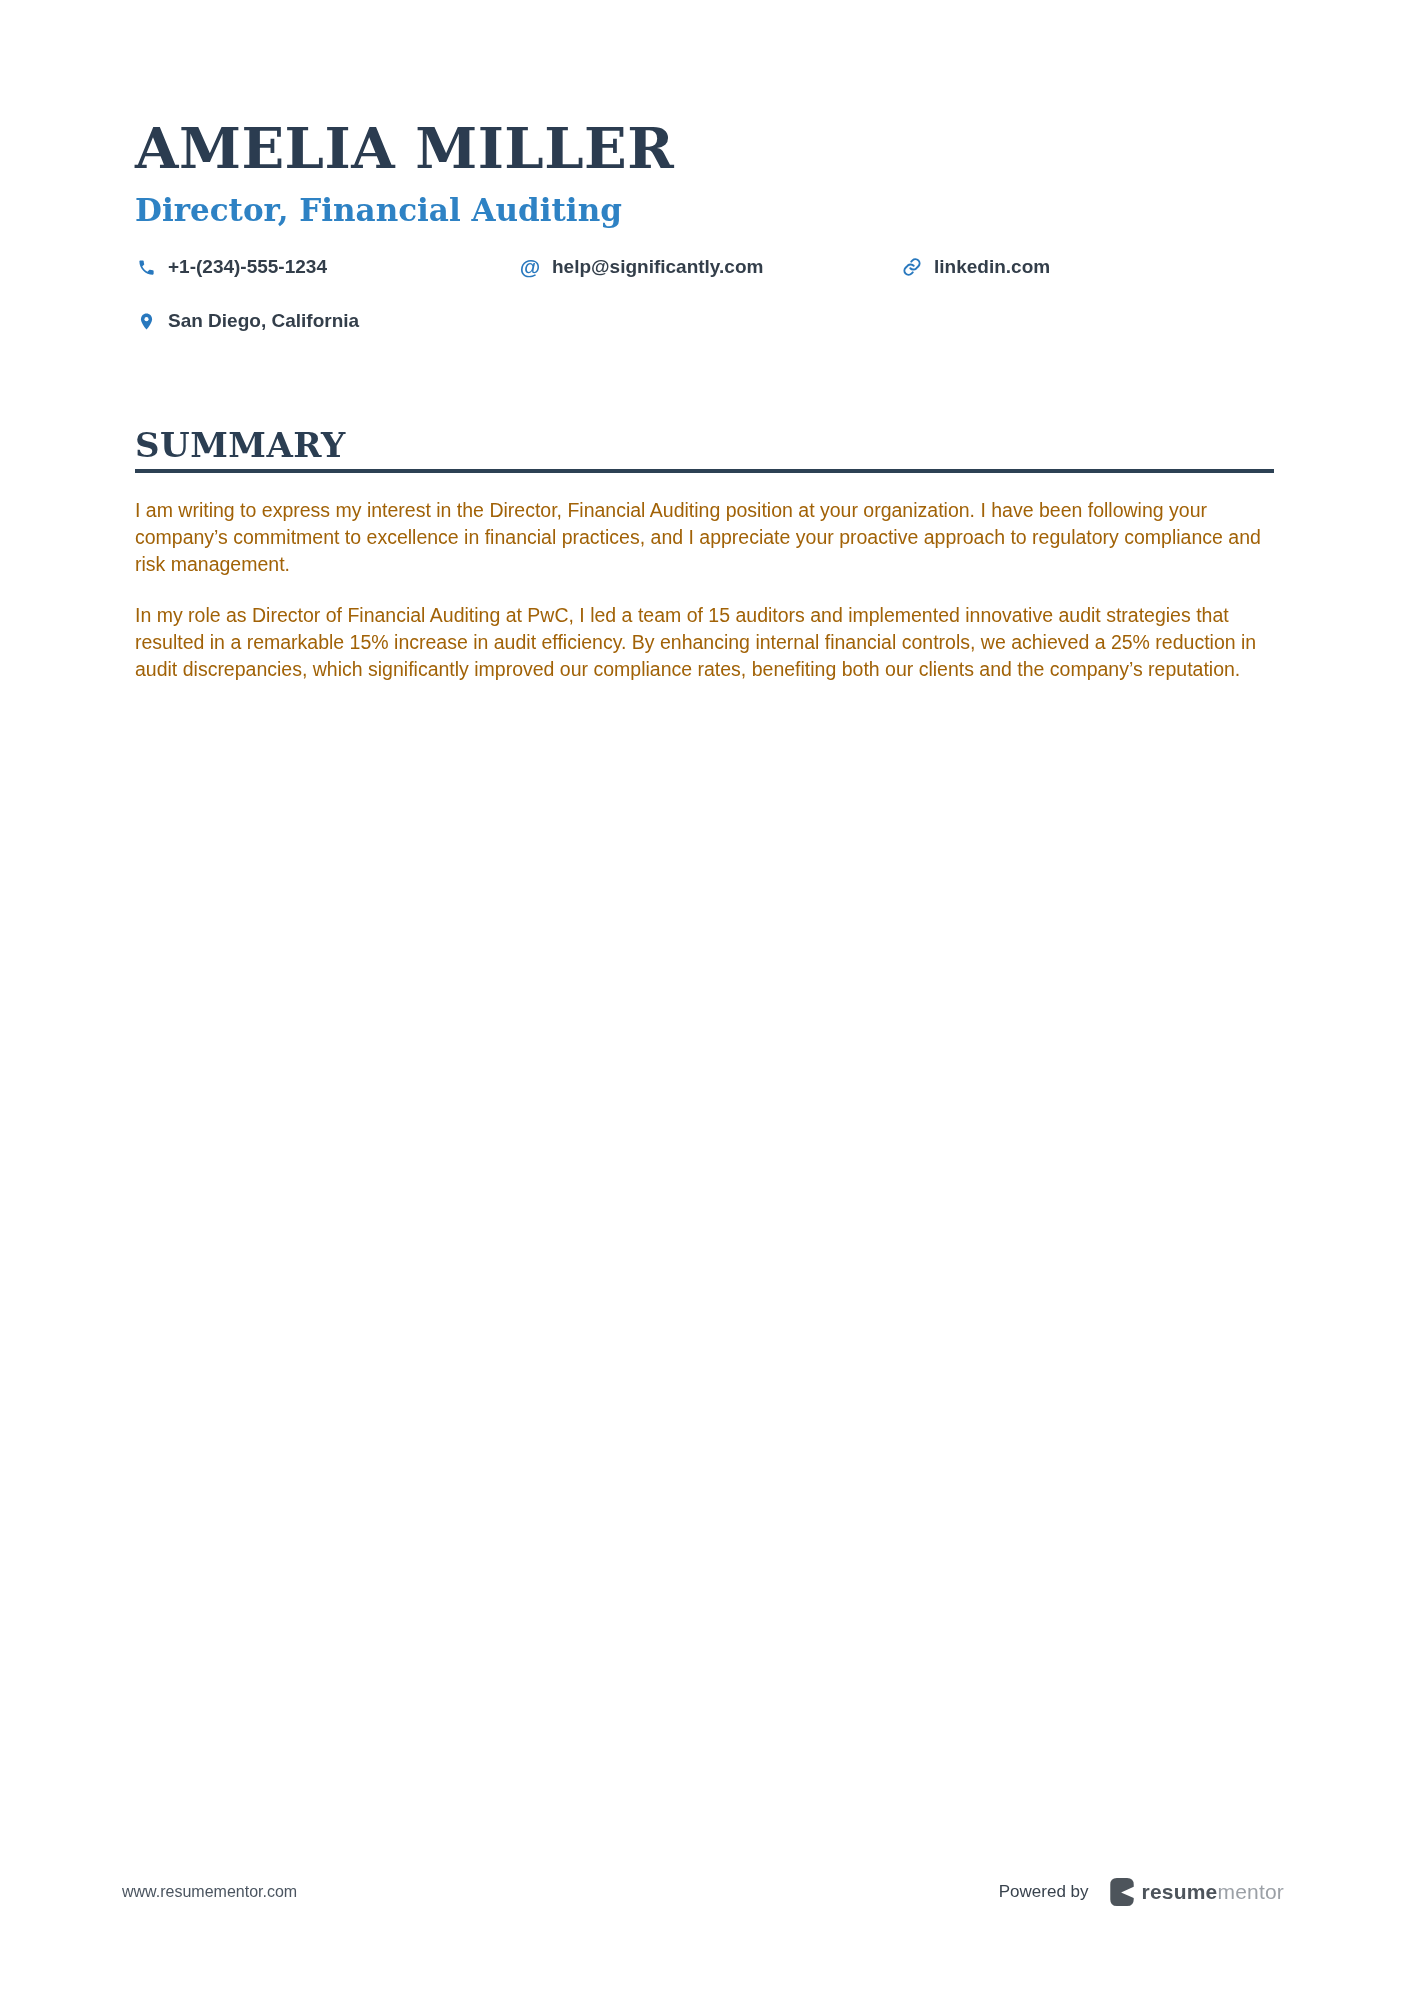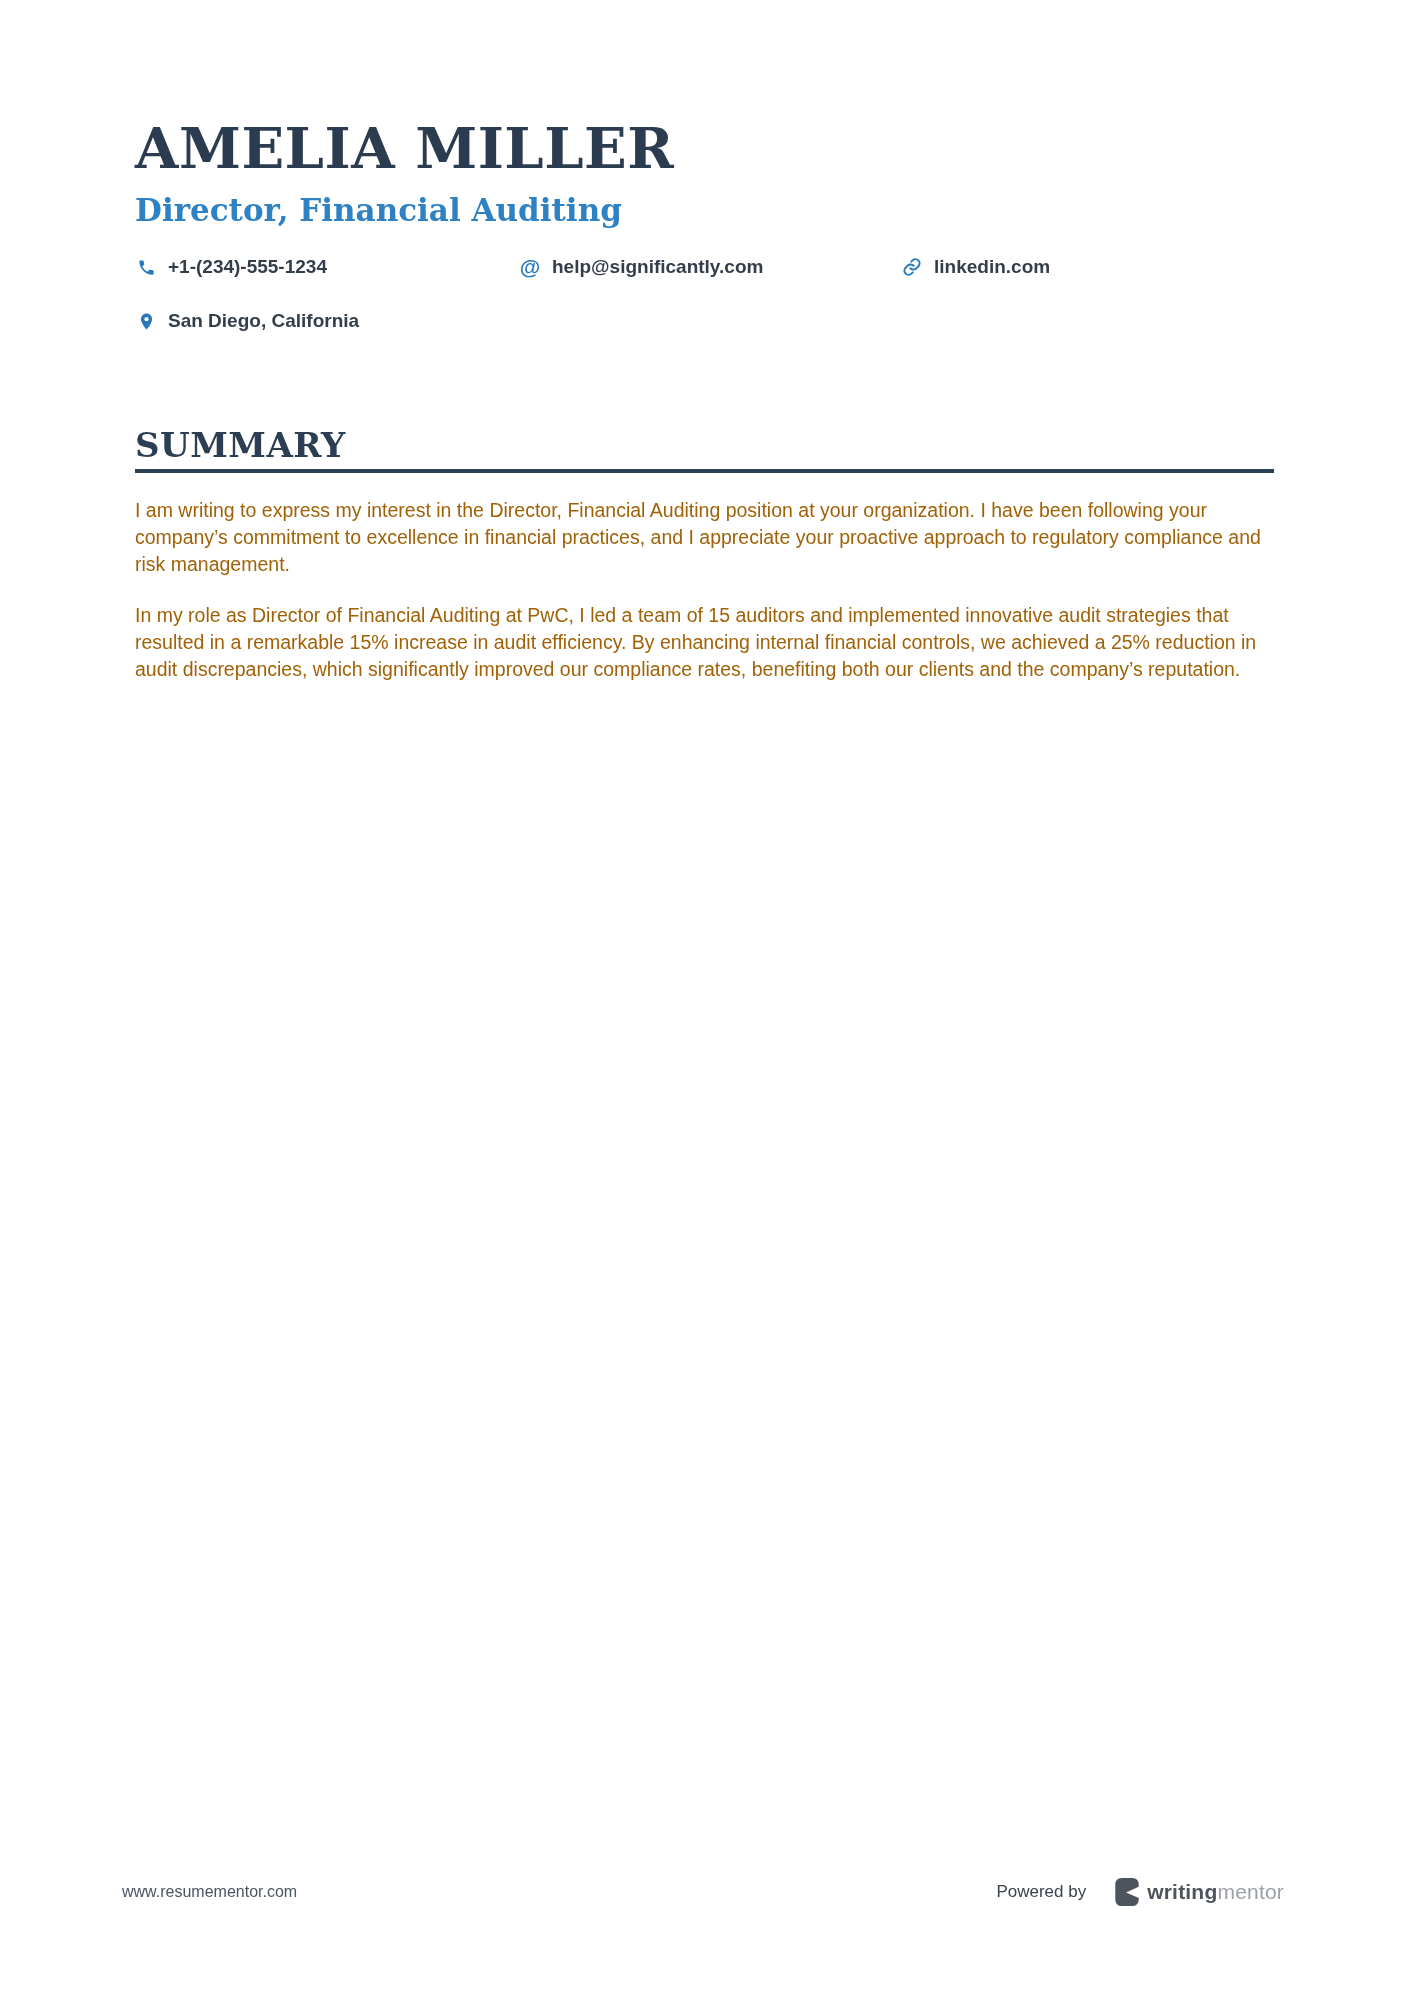--- a/index.html
+++ b/index.html
@@ -120,21 +120,21 @@
 
   .footer-url {
     font-size: 16px;
     line-height: 20px;
     color: #4b5560;
   }
 
   .footer-right {
     display: flex;
     align-items: center;
-    gap: 28px;
+    gap: 20px;
   }
 
   .powered-by {
     font-size: 17px;
     color: #39434e;
   }
 
   .brand {
     display: inline-flex;
     align-items: center;
@@ -211,18 +211,18 @@
     <span class="footer-url">www.resumementor.com</span>
     <span class="footer-right">
       <span class="powered-by">Powered by</span>
       <span class="brand">
         <span class="brand-icon">
           <svg width="26" height="30" viewBox="0 0 27 32" fill="#4d545b">
             <path d="M8 1 H19 Q26 1 26 8 V10.5 L12.5 16.5 L26 22.5 V24 Q26 31 19 31 H8 Q1 31 1 24 V8 Q1 1 8 1 Z"></path>
           </svg>
         </span>
         <span class="brand-text">
-          <span class="brand-bold">writing</span><span class="brand-light">mentor</span>
+          <span class="brand-bold">resume</span><span class="brand-light">mentor</span>
         </span>
       </span>
     </span>
   </div>
 </div>
 
 </body></html>

